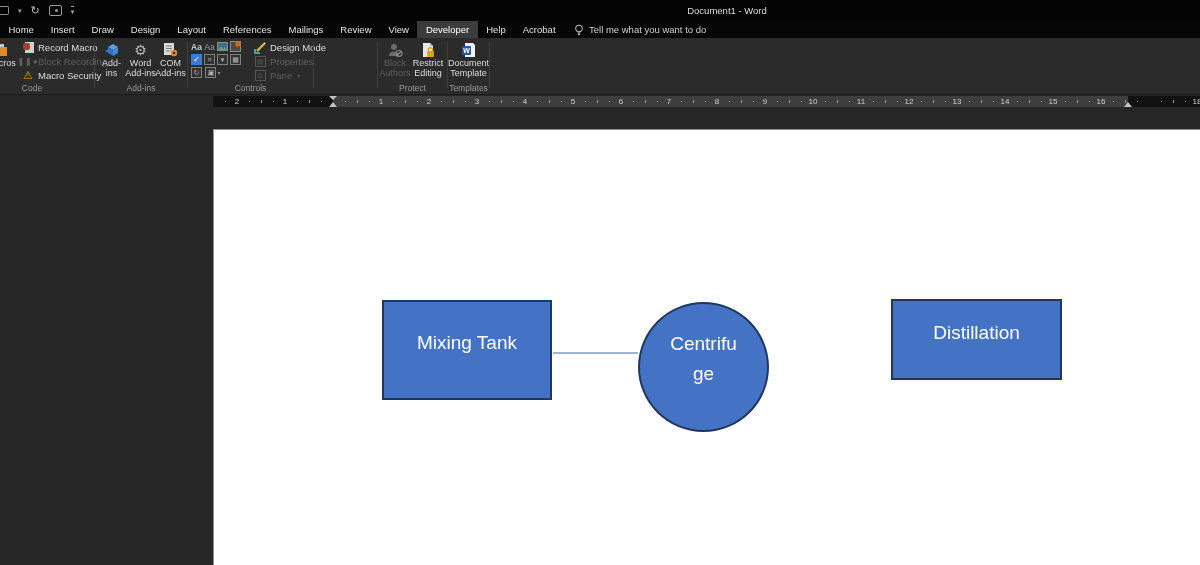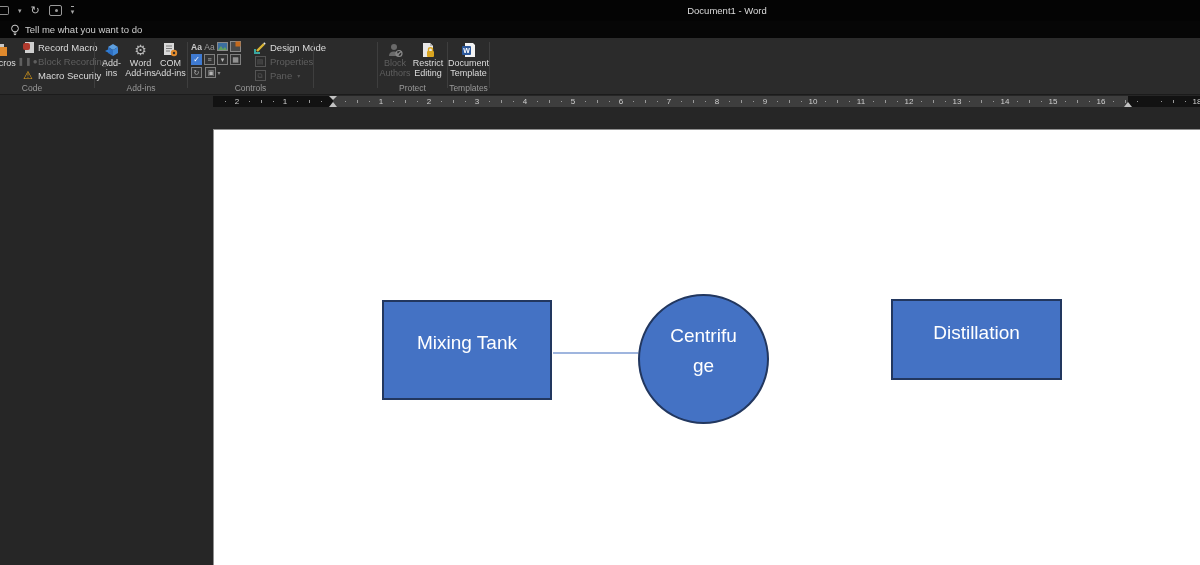--- a/index.html
+++ b/index.html
@@ -94,20 +94,34 @@
       <span class="qat-part"></span>
       <span class="qat-caret">▾</span>
       <span class="qat-redo">↻</span>
       <span class="qat-touch"></span>
       <span class="qat-custom">▾</span>
     </div>
     <div class="title">Document1 - Word</div>
   </div>
 
   <div class="tabrow">
+    <div style="display:flex" id="tabs">
+        <div class="tab">Home</div>
+        <div class="tab">Insert</div>
+        <div class="tab">Draw</div>
+        <div class="tab">Design</div>
+        <div class="tab">Layout</div>
+        <div class="tab">References</div>
+        <div class="tab">Mailings</div>
+        <div class="tab">Review</div>
+        <div class="tab">View</div>
+        <div class="tab active">Developer</div>
+        <div class="tab">Help</div>
+        <div class="tab">Acrobat</div>
+      </div>
     <div class="tellme">
       <svg width="10" height="12" viewBox="0 0 10 12">
         <circle cx="5" cy="4.5" r="3.4" fill="none" stroke="#cfcfcf" stroke-width="1"></circle>
         <line x1="3.6" y1="9" x2="6.4" y2="9" stroke="#cfcfcf" stroke-width="1"></line>
         <line x1="3.9" y1="10.6" x2="6.1" y2="10.6" stroke="#cfcfcf" stroke-width="1"></line>
       </svg>
       <span>Tell me what you want to do</span>
     </div>
   </div>
 
@@ -384,21 +398,21 @@
       <i class="rtick half" style="left: 960px;"></i>
       <i class="rtick" style="left: 972px;"></i>
     </div>
 
   <div class="canvas">
     <div class="page">
       <div class="shape rect" style="left: 168px; top: 170px; width: 170px; height: 100px; background: rgb(68, 114, 196); border-color: rgb(34, 55, 95);">
         <span>Mixing Tank</span>
       </div>
       <div class="connector" style="left: 339px; top: 222px; width: 85px; background: rgb(159, 181, 222);"></div>
-      <div class="shape round" style="left: 424px; top: 164px; width: 131px; height: 130px; background: rgb(68, 114, 196); border-color: rgb(34, 55, 95);">
+      <div class="shape round" style="left: 424px; top: 172px; width: 131px; height: 130px; background: rgb(68, 114, 196); border-color: rgb(34, 55, 95);">
         <span>Centrifu</span>
         <span>ge</span>
       </div>
       <div class="shape rect" style="left: 677px; top: 169px; width: 171px; height: 81px; background: rgb(68, 114, 196); border-color: rgb(34, 55, 95);">
         <span>Distillation</span>
       </div>
     </div>
   </div>
 
 </div>

